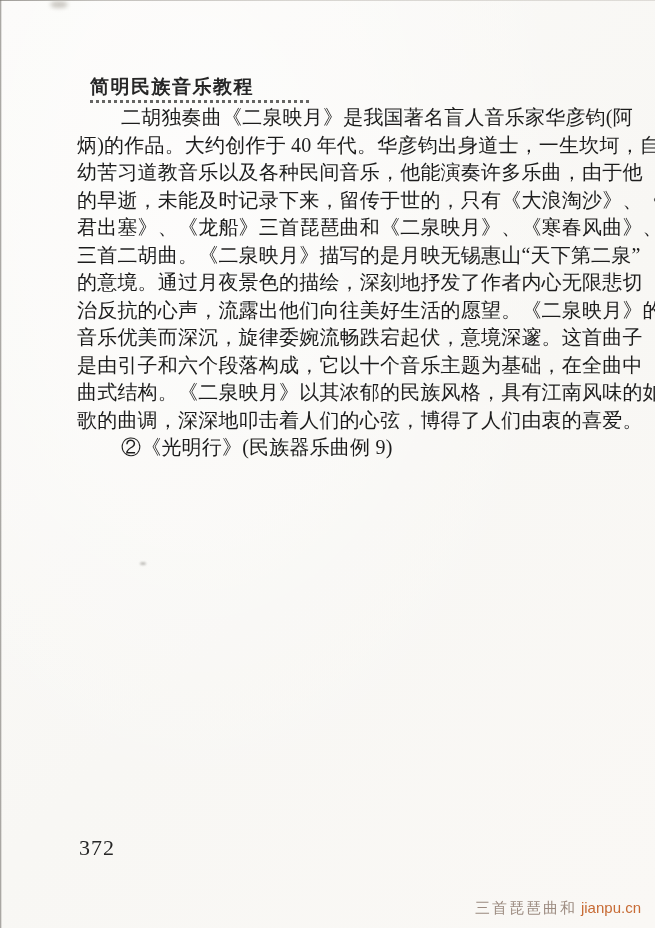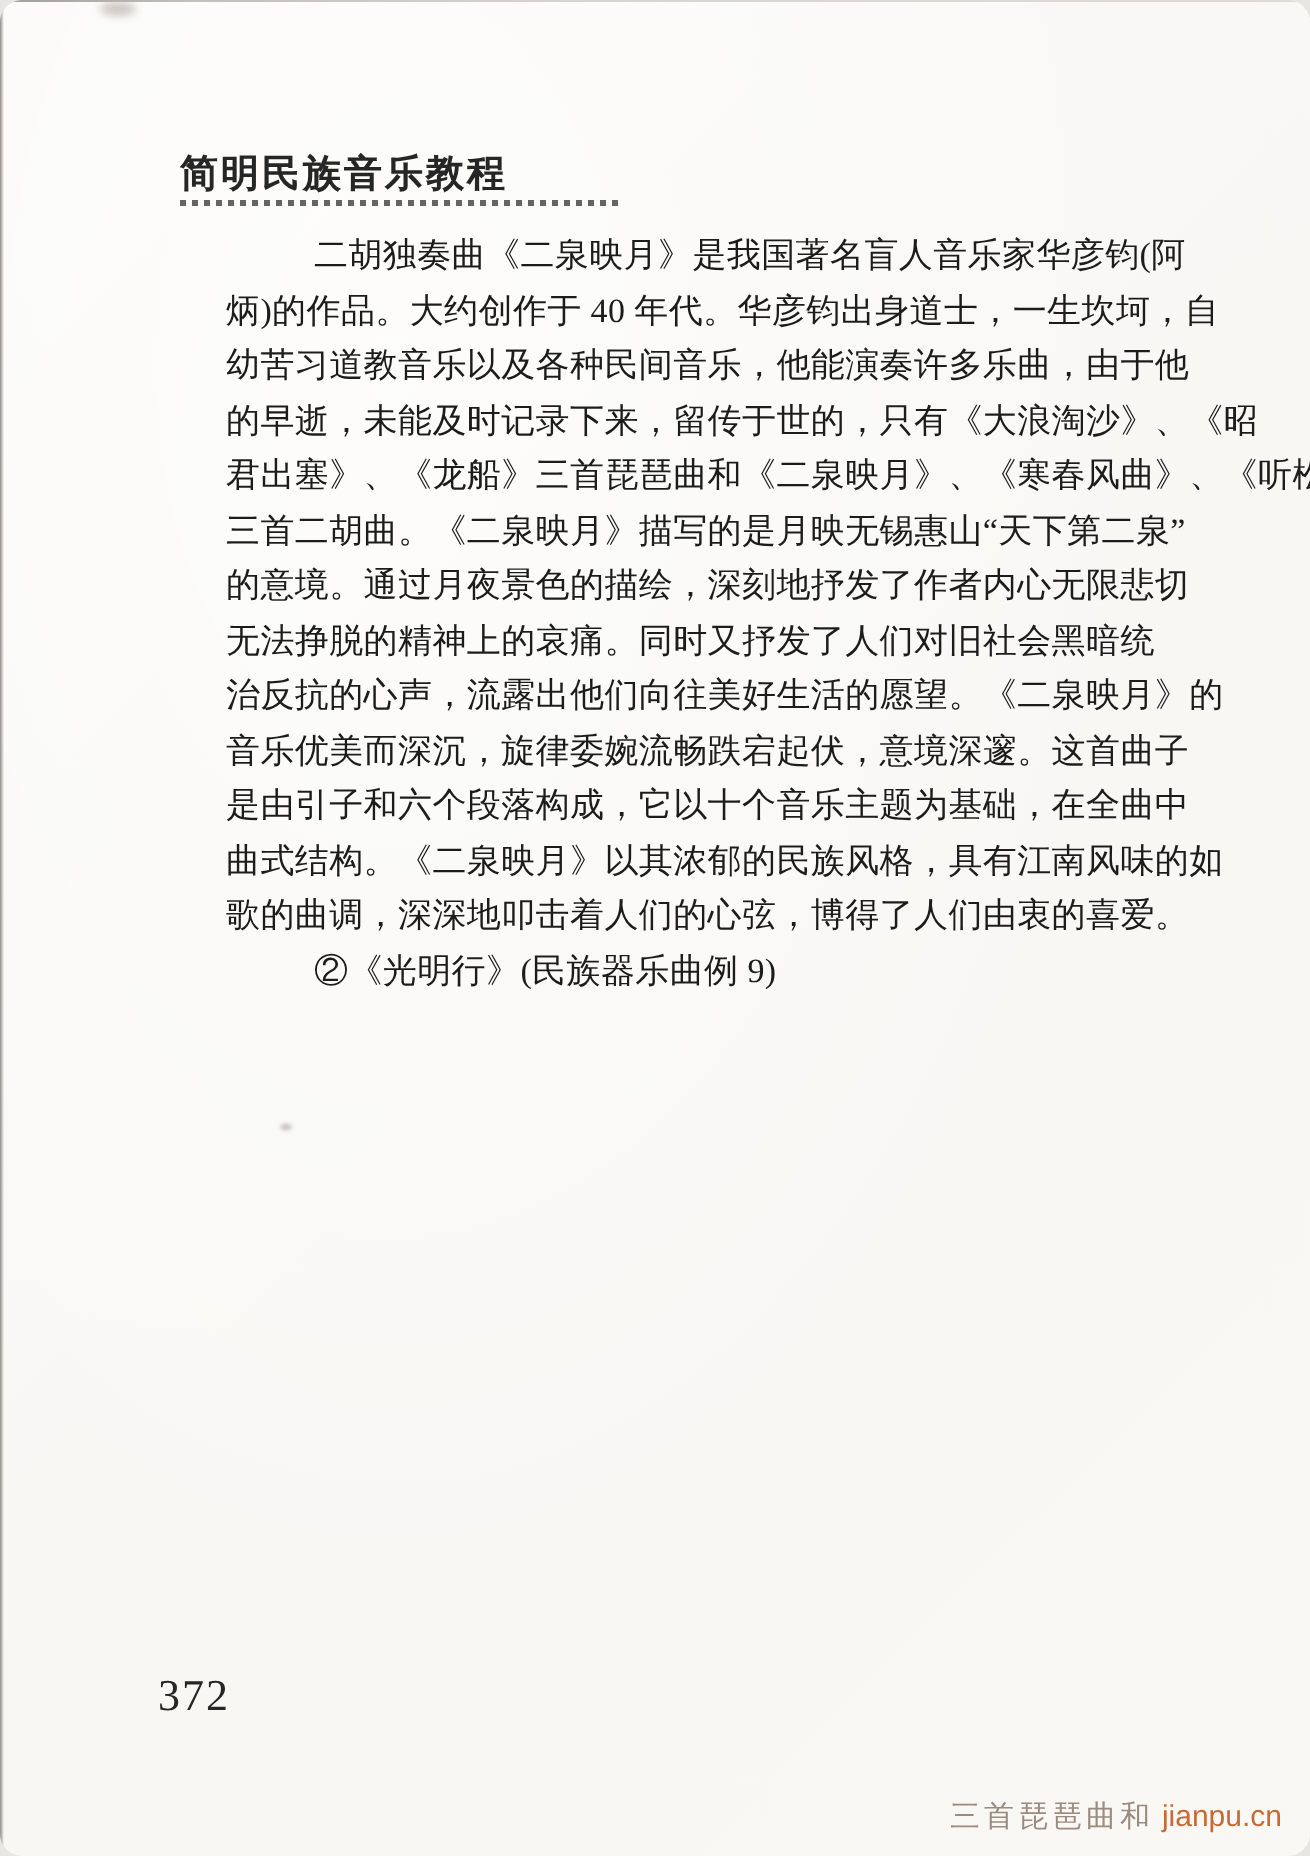--- a/index.html
+++ b/index.html
@@ -11,21 +11,20 @@
     position: relative;
     width: 655px;
     height: 928px;
     margin: 0 auto;
     background:
       radial-gradient(ellipse at 30% 20%, rgba(255,255,255,0.6), rgba(255,255,255,0) 60%),
       linear-gradient(135deg, #fbfaf8 0%, #f8f7f4 55%, #faf8f5 100%);
     overflow: hidden;
     font-family: "Liberation Serif", "DejaVu Serif", serif;
     color: #1f1f1f;
-    border-radius: 11px;
   }
 
   
   .scan-edge-top {
     position: absolute;
     top: 0; left: 0;
     width: 100%; height: 1px;
     background: linear-gradient(to right, #8a8782 0%, #b5b2ad 15%, #cfccc7 45%, #d8d5d0 100%);
     opacity: 0.8;
   }
@@ -77,26 +76,25 @@
       #4a4a48 0px, #4a4a48 3px,
       rgba(0,0,0,0) 3px, rgba(0,0,0,0) 6px
     );
     opacity: 0.85;
   }
 
   
   .body-text {
     position: absolute;
     left: 77px;
-    top: 114px;
+    top: 104px;
     width: 512px;
-    font-size: 17px;
+    font-size: 20px;
     line-height: 27.5px;
     color: #1c1c1c;
-    margin-left: 36px;
   }
   .body-text .line {
     white-space: nowrap;
     letter-spacing: 0.2px;
   }
   .body-text .line.indent {
     text-indent: 44px;
   }
 
   
@@ -141,21 +139,20 @@
   <div class="dotted-rule"></div>
 
   <div class="body-text">
     <div class="line indent">二胡独奏曲《二泉映月》是我国著名盲人音乐家华彦钧(阿</div>
     <div class="line">炳)的作品。大约创作于 40 年代。华彦钧出身道士，一生坎坷，自</div>
     <div class="line">幼苦习道教音乐以及各种民间音乐，他能演奏许多乐曲，由于他</div>
     <div class="line">的早逝，未能及时记录下来，留传于世的，只有《大浪淘沙》、《昭</div>
     <div class="line">君出塞》、《龙船》三首琵琶曲和《二泉映月》、《寒春风曲》、《听松》</div>
     <div class="line">三首二胡曲。《二泉映月》描写的是月映无锡惠山“天下第二泉”</div>
     <div class="line">的意境。通过月夜景色的描绘，深刻地抒发了作者内心无限悲切</div>
-    <div class="line">无法挣脱的精神上的哀痛。同时又抒发了人们对旧社会黑暗统</div>
     <div class="line">治反抗的心声，流露出他们向往美好生活的愿望。《二泉映月》的</div>
     <div class="line">音乐优美而深沉，旋律委婉流畅跌宕起伏，意境深邃。这首曲子</div>
     <div class="line">是由引子和六个段落构成，它以十个音乐主题为基础，在全曲中</div>
     <div class="line">曲式结构。《二泉映月》以其浓郁的民族风格，具有江南风味的如</div>
     <div class="line">歌的曲调，深深地叩击着人们的心弦，博得了人们由衷的喜爱。</div>
     <div class="line indent">②《光明行》(民族器乐曲例 9)</div>
   </div>
 
   <div class="page-number">372</div>
 

